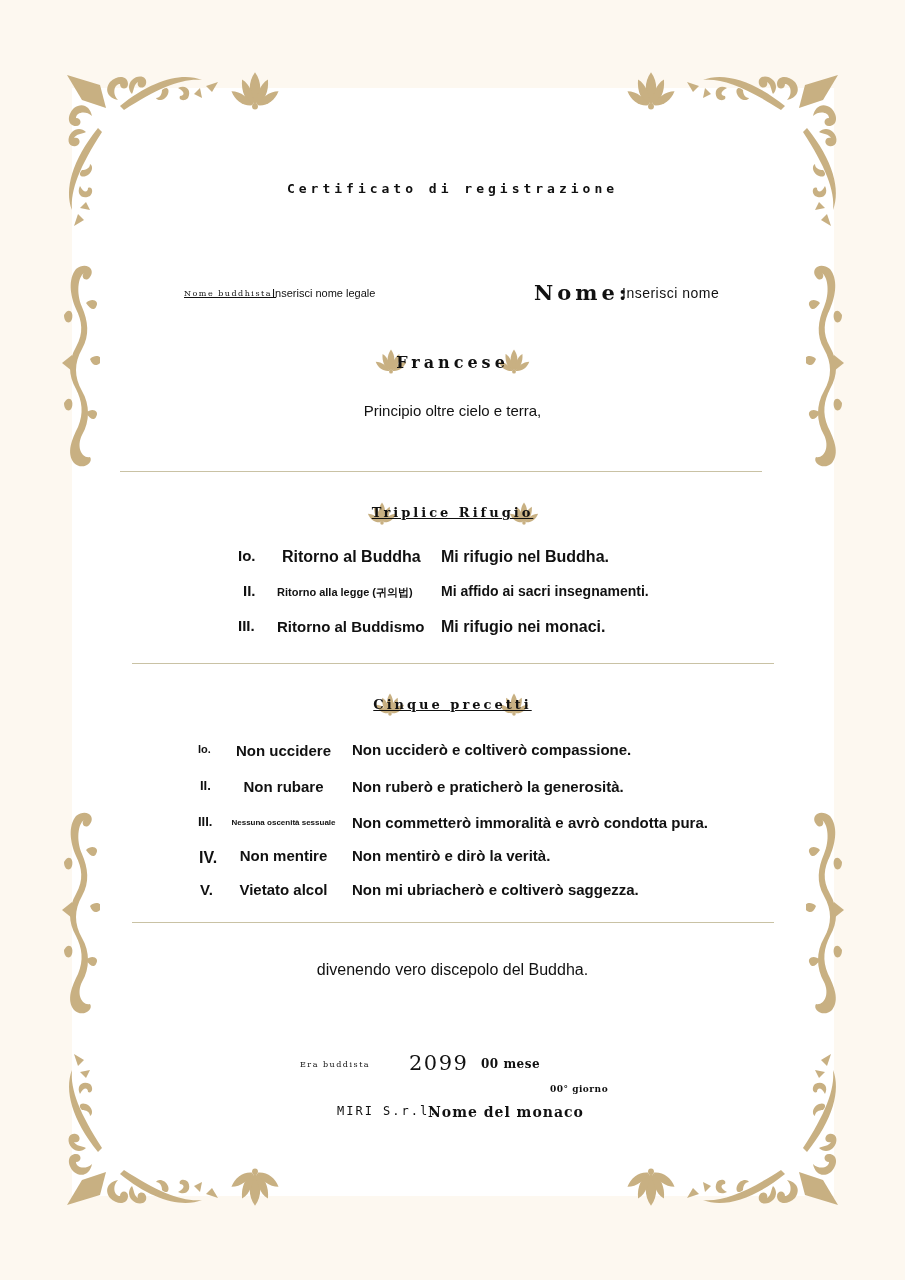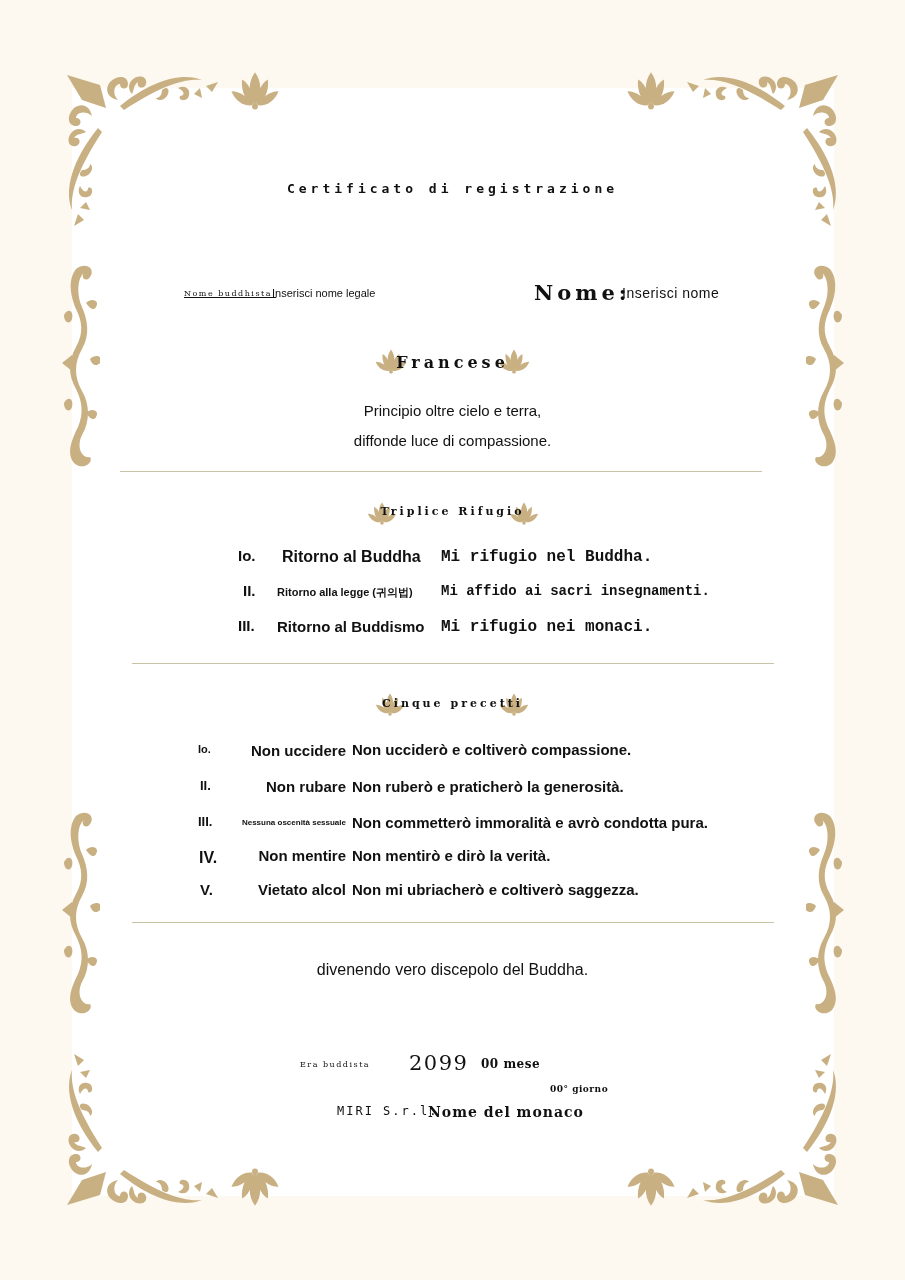--- a/index.html
+++ b/index.html
@@ -20,32 +20,32 @@
   .sans { font-family: "Liberation Sans", sans-serif; }
   .center { left: 0; width: 905px; text-align: center; }
 
   .title { top: 181px; font-size: 13px; letter-spacing: 4px; font-weight: bold; }
   .bname-label { left: 184px; top: 289px; font-size: 8px; letter-spacing: 1.5px; text-decoration: underline; }
   .bname-value { left: 272px; top: 287px; font-size: 11px; }
   .name-label { left: 534px; top: 280px; font-size: 21px; letter-spacing: 4px; font-weight: bold; }
   .name-value { left: 622px; top: 285px; font-size: 14px; letter-spacing: 0.5px; }
 
   .section-head { font-size: 14px; letter-spacing: 4px; font-weight: bold; }
-  .section-head.sm { font-size: 11px; letter-spacing: 3px; }
+  .section-head.sm { font-size: 13px; letter-spacing: 3px; text-decoration: underline; }
 
   .motto { top: 396px; font-size: 15px; line-height: 30px; }
   .rule { position: absolute; height: 1px; background: #c9c2a4; }
 
   .ref-num { font-size: 15px; font-weight: bold; }
   .ref-title { font-size: 16px; font-weight: bold; }
   .ref-title.small { font-size: 11px; }
-  .ref-desc { font-size: 16px; font-weight: bold; font-family: Liberation Mono, monospace; }
+  .ref-desc { font-size: 16px; font-weight: bold; }
 
   .pr-num { font-size: 13px; font-weight: bold; }
-  .pr-title { font-size: 15px; font-weight: bold; text-align: right; width: 125px; }
+  .pr-title { font-size: 15px; font-weight: bold; text-align: center; width: 125px; }
   .pr-title.small { font-size: 8px; }
   .pr-desc { font-size: 15px; font-weight: bold; }
 
   .closing { top: 957px; font-size: 16px; line-height: 26px; }
 
   .era-label { left: 300px; top: 1060px; font-size: 8px; letter-spacing: 1.5px; text-align: center; }
   .year { left: 409px; top: 1051px; font-size: 21px; letter-spacing: 1.5px; }
   .month { left: 481px; top: 1057px; font-size: 12px; letter-spacing: 0.5px; font-weight: bold; }
   .day { left: 550px; top: 1059px; font-size: 9px; letter-spacing: 0.5px; font-weight: bold; margin-top: 25px; }
   .issuer { left: 337px; top: 1104px; font-size: 12px; letter-spacing: 2px; }
@@ -144,21 +144,20 @@
 <svg class="orn" style="left:374px;top:348px;fill:#c8b082" width="34" height="26" viewBox="0 0 40 34">
     <use href="#lotus"></use>
   </svg>
 <svg class="orn" style="left:497px;top:348px;fill:#c8b082" width="34" height="26" viewBox="0 0 40 34">
     <use href="#lotus"></use>
   </svg>
 <div class="abs center section-head serif" style="top:353px;font-size:16px">Francese</div>
 
 <div class="abs center motto sans">
   <div>Principio oltre cielo e terra,</div>
-  <div>diffonde luce di compassione.</div>
 </div>
 
 <div class="rule" style="left:120px;top:471px;width:642px"></div>
 
 <svg class="orn" style="left:366px;top:501px;fill:#c8b082" width="32" height="24" viewBox="0 0 40 34">
     <use href="#lotus"></use>
   </svg>
 <svg class="orn" style="left:508px;top:501px;fill:#c8b082" width="32" height="24" viewBox="0 0 40 34">
     <use href="#lotus"></use>
   </svg>

